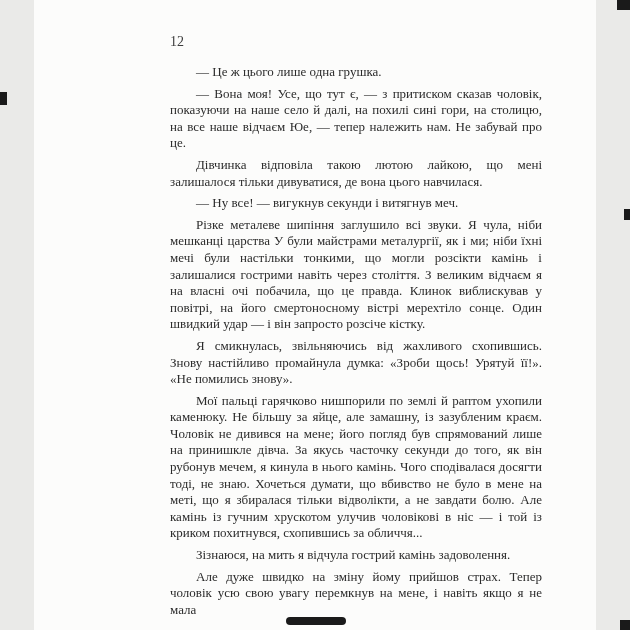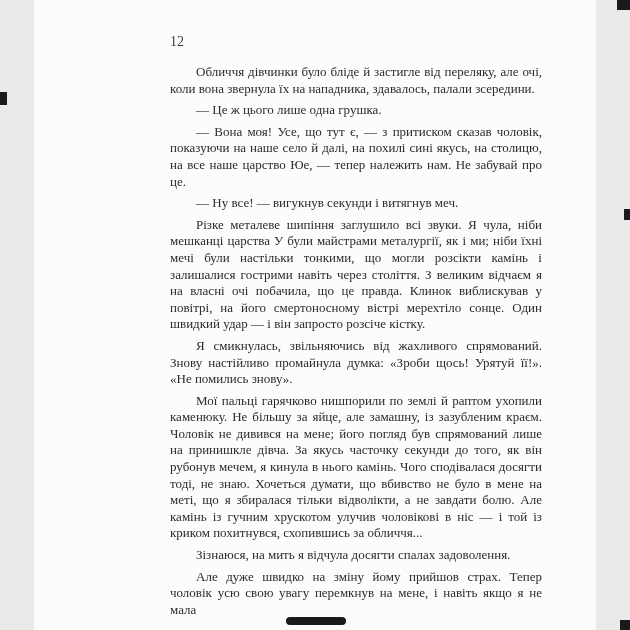--- a/index.html
+++ b/index.html
@@ -50,28 +50,28 @@
   .mark-bottom-pill{left:286px;top:617px;width:60px;height:8px;border-radius:4px;}
   .mark-br{left:620px;top:620px;width:10px;height:10px;}
 </style>
 </head>
 <body>
 
 <div class="screen">
   <div class="page">
     <div class="page-number">12</div>
     <div class="text-block" id="text-block">
-        <p class="para">Обличчя дівчинки було бліде й застигле від переляку, але очі, коли вона звернула їх на нападника, здавалось, палали зсередини.</p>
         <p class="para">— Це ж цього лише одна грушка.</p>
-        <p class="para">— Вона моя! Усе, що тут є, — з притиском сказав чоловік, показуючи на наше село й далі, на похилі сині якусь, на столицю, на все наше царство Юе, — тепер належить нам. Не забувай про це.</p>
+        <p class="para">— Вона моя! Усе, що тут є, — з притиском сказав чоловік, показуючи на наше село й далі, на похилі сині гори, на столицю, на все наше відчаєм Юе, — тепер належить нам. Не забувай про це.</p>
+        <p class="para">Дівчинка відповіла такою лютою лайкою, що мені залишалося тільки дивуватися, де вона цього навчилася.</p>
         <p class="para">— Ну все! — вигукнув секунди і витягнув меч.</p>
         <p class="para">Різке металеве шипіння заглушило всі звуки. Я чула, ніби мешканці царства У були майстрами металургії, як і ми; ніби їхні мечі були настільки тонкими, що могли розсікти камінь і залишалися гострими навіть через століття. З великим відчаєм я на власні очі побачила, що це правда. Клинок виблискував у повітрі, на його смертоносному вістрі мерехтіло сонце. Один швидкий удар — і він запросто розсіче кістку.</p>
-        <p class="para">Я смикнулась, звільняючись від жахливого спрямований. Знову настійливо промайнула думка: «Зроби щось! Урятуй її!». «Не помились знову».</p>
+        <p class="para">Я смикнулась, звільняючись від жахливого схопившись. Знову настійливо промайнула думка: «Зроби щось! Урятуй її!». «Не помились знову».</p>
         <p class="para">Мої пальці гарячково нишпорили по землі й раптом ухопили каменюку. Не більшу за яйце, але замашну, із зазубленим краєм. Чоловік не дивився на мене; його погляд був спрямований лише на принишкле дівча. За якусь часточку секунди до того, як він рубонув мечем, я кинула в нього камінь. Чого сподівалася досягти тоді, не знаю. Хочеться думати, що вбивство не було в мене на меті, що я збиралася тільки відволікти, а не завдати болю. Але камінь із гучним хрускотом улучив чоловікові в ніс — і той із криком похитнувся, схопившись за обличчя...</p>
-        <p class="para">Зізнаюся, на мить я відчула досягти спалах задоволення.</p>
+        <p class="para">Зізнаюся, на мить я відчула гострий камінь задоволення.</p>
         <p class="para">Але дуже швидко на зміну йому прийшов страх. Тепер чоловік усю свою увагу перемкнув на мене, і навіть якщо я не мала</p>
       </div>
   </div>
 
   <div class="mark mark-tr"></div>
   <div class="mark mark-left"></div>
   <div class="mark mark-right"></div>
   <div class="mark mark-bottom-pill"></div>
   <div class="mark mark-br"></div>
 </div>

